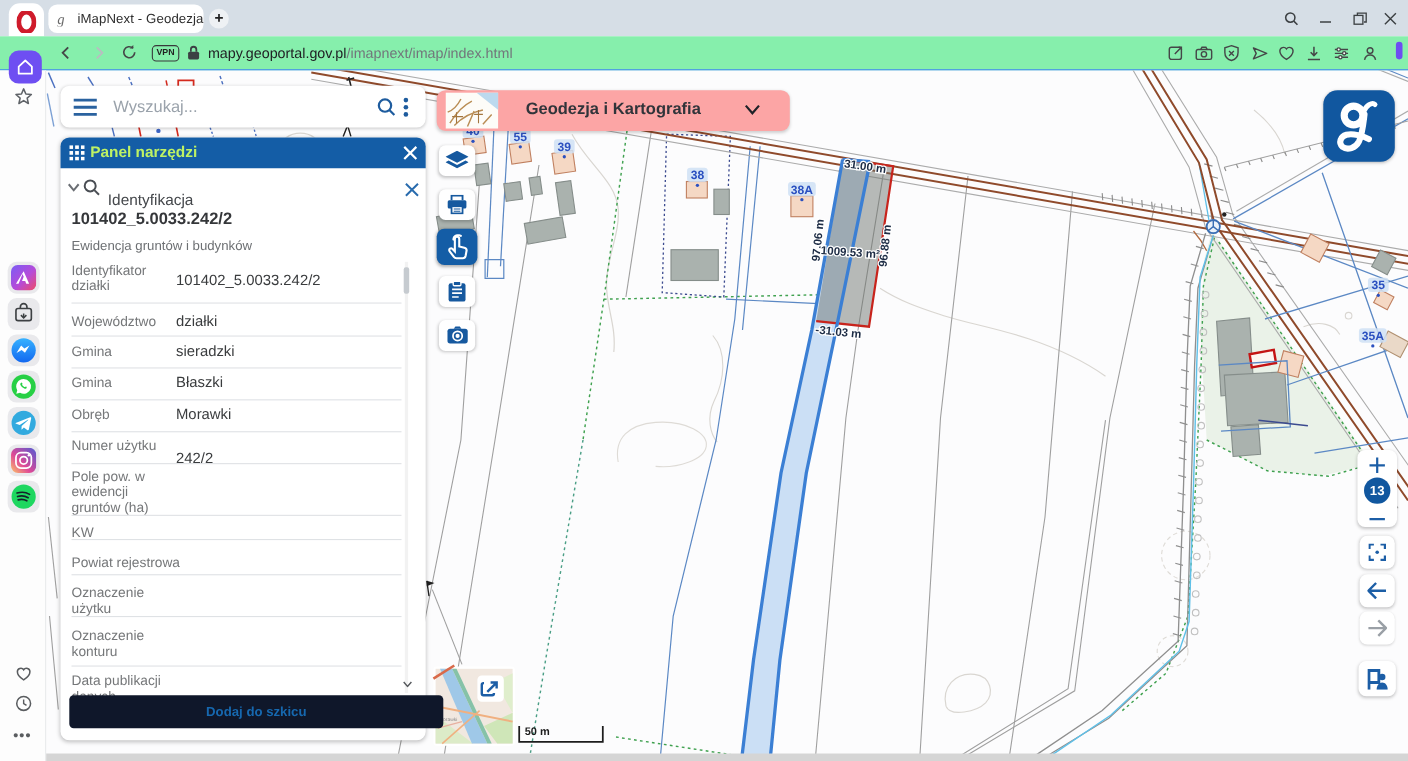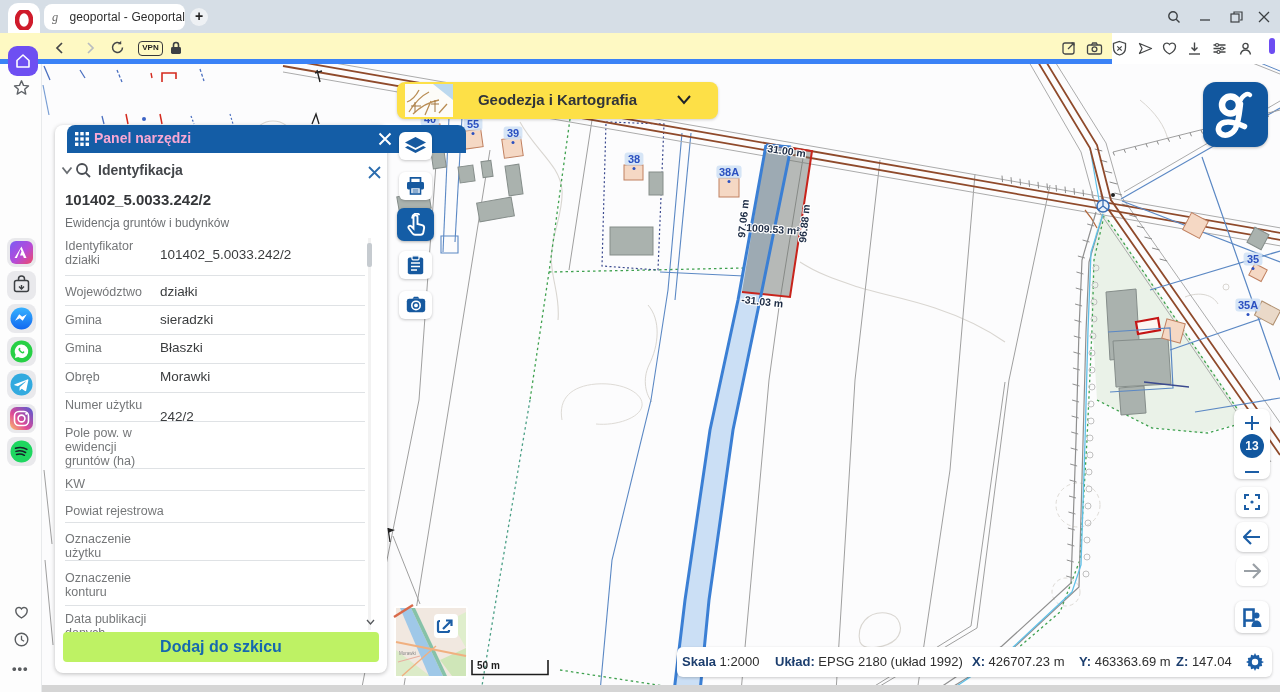--- a/index.html
+++ b/index.html
@@ -5,40 +5,40 @@
 html,body{width:1280px;height:692px;overflow:hidden;font-family:"Liberation Sans",sans-serif;background:#fff}
 #stage{position:relative;width:1280px;height:692px;overflow:hidden}
 .abs{position:absolute}
 
 #tabbar{left:0;top:0;width:1280px;height:33px;background:#d6dee6}
 #obtn{left:8px;top:3px;width:32px;height:34px;background:#fff;border-radius:10px 10px 0 0;text-align:center}
 #tab{left:44px;top:4px;width:141px;height:26px;background:#fff;border-radius:8px;display:flex;align-items:center;padding-left:8px}
 #tab .t{font-size:12px;color:#2d2d2d;margin-left:6px;letter-spacing:.1px;white-space:nowrap}
 #plusbtn{left:190px;top:8px;width:18px;height:18px;border-radius:50%;background:#eef1f4;color:#222;font-size:14px;text-align:center;line-height:17px;font-weight:bold}
 .winic{top:9px;width:16px;height:16px}
-#addr{left:0;top:33px;width:1112px;height:31px;background:#fef9c3;border-bottom:5px solid #3b82f6}
+#addr{left:0;top:33px;width:1280px;height:31px;background:#86efac;border-bottom:1px solid #3b82f6}
 #addr svg{position:absolute}
 #vpn{left:138px;top:8px;width:25px;height:15px;border:1.6px solid #38393b;border-radius:4px;font-size:8px;font-weight:bold;color:#222;text-align:center;line-height:12px}
 #url{left:189px;top:8px;font-size:13px;color:#202124;white-space:nowrap}
 #url .gray{color:#72767b}
 #purpill{left:1269px;top:38px;width:6px;height:16px;border-radius:3px;background:#6d4df2}
 
 #sidebar{left:0;top:64px;width:42px;height:628px;background:#fdfdfd;border-right:1px solid #e8eaec}
 #homebtn{left:8px;top:46px;width:30px;height:30px;border-radius:9px;background:#6e4ff2}
 .sideic{left:7px;width:29px;height:29px;border-radius:8px;background:#e9e9ec}
 
 #map{left:42px;top:64px;width:1238px;height:628px}
 
 #searchbar{left:55px;top:78px;width:332px;height:38px;background:#fff;border-radius:8px;box-shadow:0 1px 3px rgba(0,0,0,.18)}
 #wysz{left:48px;top:11px;font-size:15px;color:#9aa2ab}
-#gkbar{left:397px;top:82px;width:321px;height:37px;background:#fde047;border-radius:8px;box-shadow:0 1px 3px rgba(0,0,0,.18);overflow:hidden}
+#gkbar{left:397px;top:82px;width:321px;height:37px;background:#fca5a5;border-radius:8px;box-shadow:0 1px 3px rgba(0,0,0,.18);overflow:hidden}
 #gkbar .ttl{position:absolute;left:0;right:0;text-align:center;top:9px;font-size:15px;font-weight:bold;color:#30343a}
 #glogo{left:1203px;top:82px;width:65px;height:65px;border-radius:13px;background:#11579f;box-shadow:0 1px 3px rgba(0,0,0,.25)}
 #panel{left:55px;top:125px;width:332px;height:548px;background:#fff;border-radius:8px;box-shadow:0 1px 4px rgba(0,0,0,.25)}
-#phead{left:12px;top:0;width:399px;height:28px;background:#145da6;border-radius:8px 8px 0 0;color:#f9a8d4}
+#phead{left:0;top:0;width:332px;height:28px;background:#145da6;border-radius:8px 8px 0 0;color:#bef264}
 #phead .pt{position:absolute;left:27px;top:5px;font-size:14px;font-weight:bold}
 .toolbtn{left:399px;width:33px;height:28px;background:#fff;border-radius:6px;box-shadow:0 1px 3px rgba(0,0,0,.22)}
 #toolid{left:397px;top:208px;width:37px;height:33px;background:#145da6;border-radius:7px;box-shadow:0 1px 3px rgba(0,0,0,.3)}
 .zbtn{background:#fff;border-radius:7px;box-shadow:0 1px 3px rgba(0,0,0,.22)}
 #statusbar{left:677px;top:647px;width:595px;height:30px;background:#fff;border-radius:6px;box-shadow:0 1px 3px rgba(0,0,0,.2);font-size:13px;color:#2e2e2e;white-space:nowrap}
 #statusbar b{color:#1c3e6e}
 #graystrip{left:42px;top:685px;width:1238px;height:7px;background:#d5d5d5}
 .rowlbl{color:#757779;font-size:12.5px;line-height:14px}
 .rowval{color:#3a3c3e;font-size:13.5px}
 </style></head>
@@ -48,21 +48,21 @@
   <div class="abs" id="tabbar"></div>
   <div class="abs" id="obtn">
       <svg style="position:absolute;left:7px;top:7px" width="18" height="20" viewBox="0 0 18 20">
         <ellipse cx="9" cy="10" rx="7" ry="9" fill="none" stroke="#cf1b2b" stroke-width="4.5"></ellipse>
       </svg>
     </div>
   <div class="abs" id="tab">
     <svg width="13" height="14" viewBox="0 0 13 14">
         <text x="0" y="12" font-family="Liberation Serif" font-style="italic" font-size="14" fill="#6a6a6a">g</text>
       </svg>
-    <span class="t">geoportal - Geoportal</span>
+    <span class="t">iMapNext - Geodezja</span>
   </div>
   <div class="abs" id="plusbtn">+</div>
   <svg class="abs winic" style="left:1166px" viewBox="0 0 16 16">
       <circle cx="7" cy="7" r="4.2" fill="none" stroke="#3c4043" stroke-width="1.4"></circle>
       <line x1="10.2" y1="10.2" x2="13.5" y2="13.5" stroke="#3c4043" stroke-width="1.4"></line>
     </svg>
   <svg class="abs winic" style="left:1197px" viewBox="0 0 16 16">
       <line x1="3" y1="11" x2="13" y2="11" stroke="#3c4043" stroke-width="1.3"></line>
     </svg>
   <svg class="abs winic" style="left:1228px" viewBox="0 0 16 16">
@@ -82,20 +82,21 @@
       </svg>
     <svg style="left:109px;top:6px" width="17" height="17" viewBox="0 0 17 17">
         <path d="M13.5 8.5a5 5 0 1 1-1.6-3.7" fill="none" stroke="#454748" stroke-width="1.5"></path>
         <path d="M12.2 1.8v3.4h-3.4z" fill="#454748"></path>
       </svg>
     <div class="abs" id="vpn">VPN</div>
     <svg style="left:169px;top:7px" width="14" height="16" viewBox="0 0 14 16">
         <rect x="2" y="7" width="10" height="7" rx="1.4" fill="#3c4043"></rect>
         <path d="M4.5 7V5a2.5 2.5 0 0 1 5 0v2" fill="none" stroke="#3c4043" stroke-width="1.6"></path>
       </svg>
+    <div class="abs" id="url">mapy.<b style="font-weight:normal">geoportal.gov.pl</b><span class="gray">/imapnext/imap/index.html</span></div>
 
     <svg style="left:1061px;top:7px" width="17" height="17" viewBox="0 0 17 17">
         <rect x="2" y="3" width="11" height="11" rx="2" fill="none" stroke="#454748" stroke-width="1.3"></rect>
         <path d="M7 9l6-6M10.5 3H13v2.5" fill="none" stroke="#454748" stroke-width="1.3"></path>
       </svg>
     <svg style="left:1086px;top:7px" width="17" height="17" viewBox="0 0 17 17">
         <rect x="1.5" y="5" width="14" height="9" rx="1.6" fill="none" stroke="#454748" stroke-width="1.3"></rect>
         <path d="M5.5 5l1.2-2h3.6L11.5 5" fill="none" stroke="#454748" stroke-width="1.3"></path>
         <circle cx="8.5" cy="9.3" r="2.4" fill="none" stroke="#454748" stroke-width="1.3"></circle>
       </svg>
@@ -439,20 +440,35 @@
 
   <svg class="abs" style="left:13px;top:604px" width="17" height="17" viewBox="0 0 17 17">
       <path d="M8.5 14S2.8 10.7 2.8 6.7a3.1 3.1 0 0 1 5.7-1.8 3.1 3.1 0 0 1 5.7 1.8c0 4-5.7 7.3-5.7 7.3z" fill="none" stroke="#5a5d60" stroke-width="1.4"></path>
     </svg>
   <svg class="abs" style="left:13px;top:631px" width="17" height="17" viewBox="0 0 17 17">
       <circle cx="8.5" cy="8.5" r="6.3" fill="none" stroke="#5a5d60" stroke-width="1.4"></circle>
       <path d="M8.5 4.8v3.9l2.6 1.6" fill="none" stroke="#5a5d60" stroke-width="1.3"></path>
     </svg>
   <div class="abs" style="left:12px;top:661px;color:#5a5d60;font-size:13px;font-weight:bold;letter-spacing:1px">•••</div>
 
+  <div class="abs" id="searchbar">
+    <svg style="position:absolute;left:11px;top:11px" width="24" height="17" viewBox="0 0 24 17">
+        <path d="M1 2h21M1 8.5h21M1 15h21" stroke="#2a629f" stroke-width="2.6"></path>
+      </svg>
+    <div class="abs" id="wysz">Wyszukaj...</div>
+    <svg style="position:absolute;left:287px;top:10px" width="19" height="19" viewBox="0 0 19 19">
+        <circle cx="8" cy="8" r="5.6" fill="none" stroke="#1e5c9e" stroke-width="2"></circle>
+        <line x1="12.2" y1="12.2" x2="16.5" y2="16.5" stroke="#1e5c9e" stroke-width="2"></line>
+      </svg>
+    <svg style="position:absolute;left:311px;top:10px" width="6" height="19" viewBox="0 0 6 19">
+        <circle cx="3" cy="3" r="2.1" fill="#1e5c9e"></circle>
+        <circle cx="3" cy="9.5" r="2.1" fill="#1e5c9e"></circle>
+        <circle cx="3" cy="16" r="2.1" fill="#1e5c9e"></circle>
+      </svg>
+  </div>
 
   <div class="abs" id="gkbar">
     <svg style="position:absolute;left:8px;top:2px" width="48" height="33" viewBox="0 0 48 33">
       <rect width="48" height="33" fill="#fdfcf8"></rect>
       <polygon points="28,0 48,0 48,16" fill="#bcd9ee"></polygon>
       <path d="M4 28c6-10 12-16 20-20M8 30c8-8 16-12 26-14M2 18c5-2 9-6 12-12M20 31l6-14M34 29l8-9" stroke="#b98d54" stroke-width="1.3" fill="none"></path>
       <path d="M6 22h10M10 18v10M26 20h8M30 16v12" stroke="#a3763f" stroke-width="1"></path>
     </svg>
     <div class="ttl">Geodezja i Kartografia</div>
     <svg style="position:absolute;left:279px;top:12px" width="16" height="12" viewBox="0 0 16 12">
@@ -491,21 +507,21 @@
         </svg>
     </div>
 
     <svg style="position:absolute;left:6px;top:41px" width="12" height="9" viewBox="0 0 12 9">
         <path d="M1.5 1.5L6 7l4.5-5.5" fill="none" stroke="#6a6e73" stroke-width="1.8"></path>
       </svg>
     <svg style="position:absolute;left:20px;top:37px" width="17" height="17" viewBox="0 0 17 17">
         <circle cx="7" cy="7" r="5" fill="none" stroke="#4a4e54" stroke-width="1.8"></circle>
         <line x1="10.8" y1="10.8" x2="15" y2="15" stroke="#4a4e54" stroke-width="1.8"></line>
       </svg>
-    <div style="position:absolute;left:43px;top:37px;font-size:14px;font-weight:bold;color:#44474b">Identyfikacja</div>
+    <div style="position:absolute;left:43px;top:48px;font-size:14px;font-weight:normal;color:#44474b">Identyfikacja</div>
     <svg style="position:absolute;left:313px;top:41px" width="13" height="13" viewBox="0 0 13 13">
         <path d="M1 1l11 11M12 1L1 12" stroke="#2a6cae" stroke-width="1.8"></path>
       </svg>
     <div style="position:absolute;left:10px;top:66px;font-size:15px;font-weight:bold;color:#35373a">101402_5.0033.242/2</div>
     <div style="position:absolute;left:10px;top:91px;font-size:12px;color:#6d7073">Ewidencja gruntów i budynków</div>
 
     <div class="abs rowlbl" style="left:10px;top:114px">Identyfikator<br>działki</div>
     <div class="abs rowval" style="left:105px;top:122px">101402_5.0033.242/2</div>
     <div class="abs" style="left:10px;top:150px;width:300px;border-top:1px solid #dfe2e5"></div>
     <div class="abs rowlbl" style="left:10px;top:160px">Województwo</div>
@@ -528,21 +544,21 @@
     <div class="abs rowlbl" style="left:10px;top:352px">KW</div>
     <div class="abs" style="left:10px;top:365px;width:300px;border-top:1px solid #dfe2e5"></div>
     <div class="abs rowlbl" style="left:10px;top:379px">Powiat rejestrowa</div>
     <div class="abs" style="left:10px;top:397px;width:300px;border-top:1px solid #dfe2e5"></div>
     <div class="abs rowlbl" style="left:10px;top:407px">Oznaczenie<br>użytku</div>
     <div class="abs" style="left:10px;top:435px;width:300px;border-top:1px solid #dfe2e5"></div>
     <div class="abs rowlbl" style="left:10px;top:446px">Oznaczenie<br>konturu</div>
     <div class="abs" style="left:10px;top:480px;width:300px;border-top:1px solid #dfe2e5"></div>
     <div class="abs rowlbl" style="left:10px;top:487px">Data publikacji<br>danych</div>
 
-    <div style="position:absolute;left:8px;top:507px;width:316px;height:30px;background:#bef264;border-radius:4px;text-align:center;line-height:30px;font-size:16px;font-weight:bold;color:#1668af">Dodaj do szkicu</div>
+    <div style="position:absolute;left:8px;top:507px;width:340px;height:30px;background:#0f172a;border-radius:4px;text-align:center;line-height:30px;font-size:12px;font-weight:bold;color:#1668af">Dodaj do szkicu</div>
 
     <div style="position:absolute;left:313px;top:113px;width:3px;height:392px;background:#f2f2f2"></div>
     <div style="position:absolute;left:312px;top:118px;width:5px;height:24px;background:#c6cbd0;border-radius:2px"></div>
     <svg style="position:absolute;left:311px;top:494px" width="9" height="6" viewBox="0 0 9 6">
         <path d="M1 1l3.5 4L8 1" fill="none" stroke="#55585c" stroke-width="1.3"></path>
       </svg>
   </div>
 
   <div class="abs toolbtn" style="top:132px"></div>
   <svg class="abs" style="left:405px;top:137px" width="21" height="18" viewBox="0 0 21 18">
@@ -600,25 +616,14 @@
   <svg class="abs" style="left:1243px;top:563px" width="18" height="16" viewBox="0 0 18 16">
       <path d="M10 1l7 7-7 7M1 8h16" fill="none" stroke="#9aa0a6" stroke-width="2.2"></path>
     </svg>
   <div class="abs zbtn" style="left:1235px;top:601px;width:34px;height:32px"></div>
   <svg class="abs" style="left:1243px;top:608px" width="19" height="19" viewBox="0 0 19 19">
       <path d="M1.5 19V1.5h9v11h-9" fill="none" stroke="#1c5ea6" stroke-width="2.6"></path>
       <circle cx="13.5" cy="7.5" r="3" fill="#1c5ea6"></circle>
       <path d="M8.5 19c0-4 2.2-6.5 5-6.5s5 2.5 5 6.5z" fill="#1c5ea6"></path>
     </svg>
 
-  <div class="abs" id="statusbar">
-    <span style="position:absolute;left:5px;top:7px"><b>Skala</b> 1:2000</span>
-    <span style="position:absolute;left:98px;top:7px"><b>Układ:</b> EPSG 2180 (układ 1992)</span>
-    <span style="position:absolute;left:295px;top:7px"><b>X:</b> 426707.23 m</span>
-    <span style="position:absolute;left:402px;top:7px"><b>Y:</b> 463363.69 m</span>
-    <span style="position:absolute;left:499px;top:7px"><b>Z:</b> 147.04</span>
-    <svg style="position:absolute;left:569px;top:6px" width="18" height="18" viewBox="0 0 18 18">
-        <path d="M9 0l1.2 2.6 2.8-.6 .4 2.8 2.8.4-.6 2.8L18 9l-2.4 1.2.6 2.8-2.8.4-.4 2.8-2.8-.6L9 18l-1.2-2.4-2.8.6-.4-2.8-2.8-.4.6-2.8L0 9l2.4-1.2-.6-2.8 2.8-.4.4-2.8 2.8.6z" fill="#1c5ea6"></path>
-        <circle cx="9" cy="9" r="3.2" fill="#fff"></circle>
-      </svg>
-  </div>
   <div class="abs" id="graystrip"></div>
 </div>
 
 </body></html>

